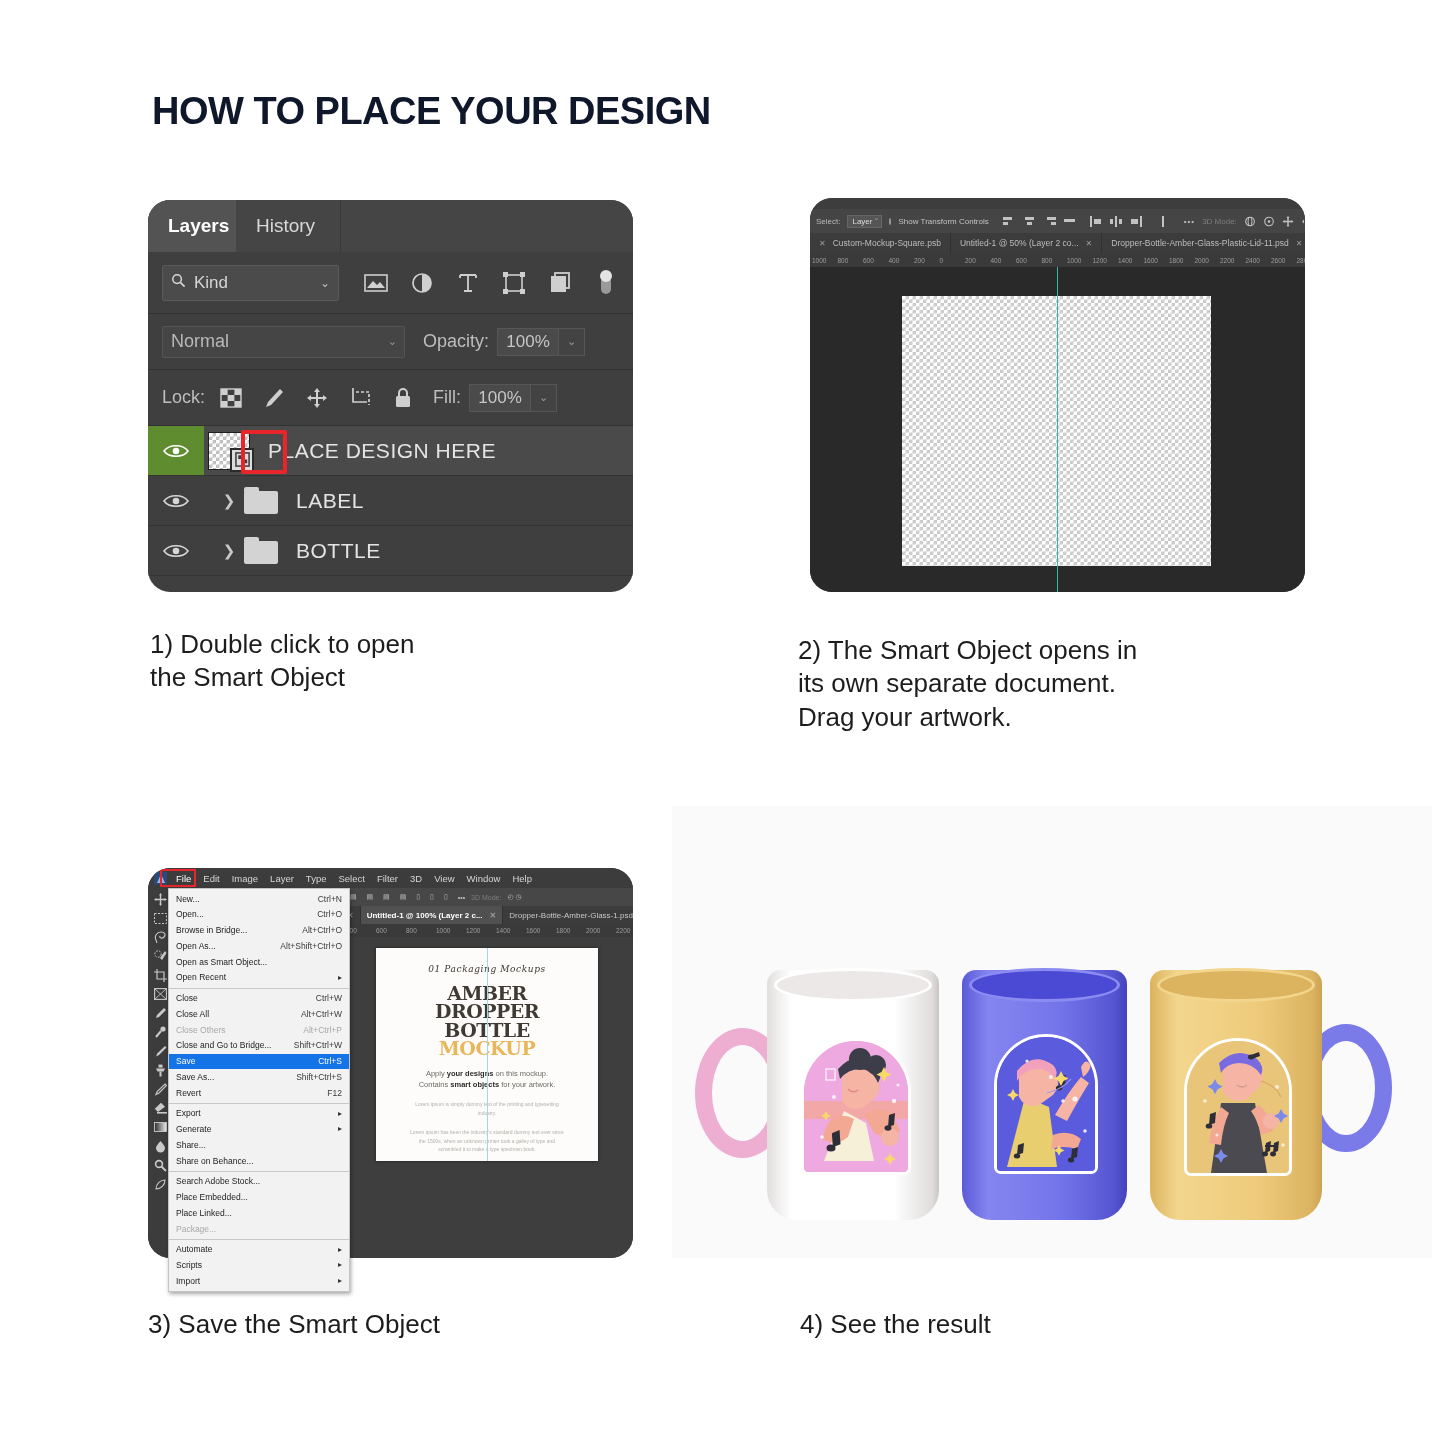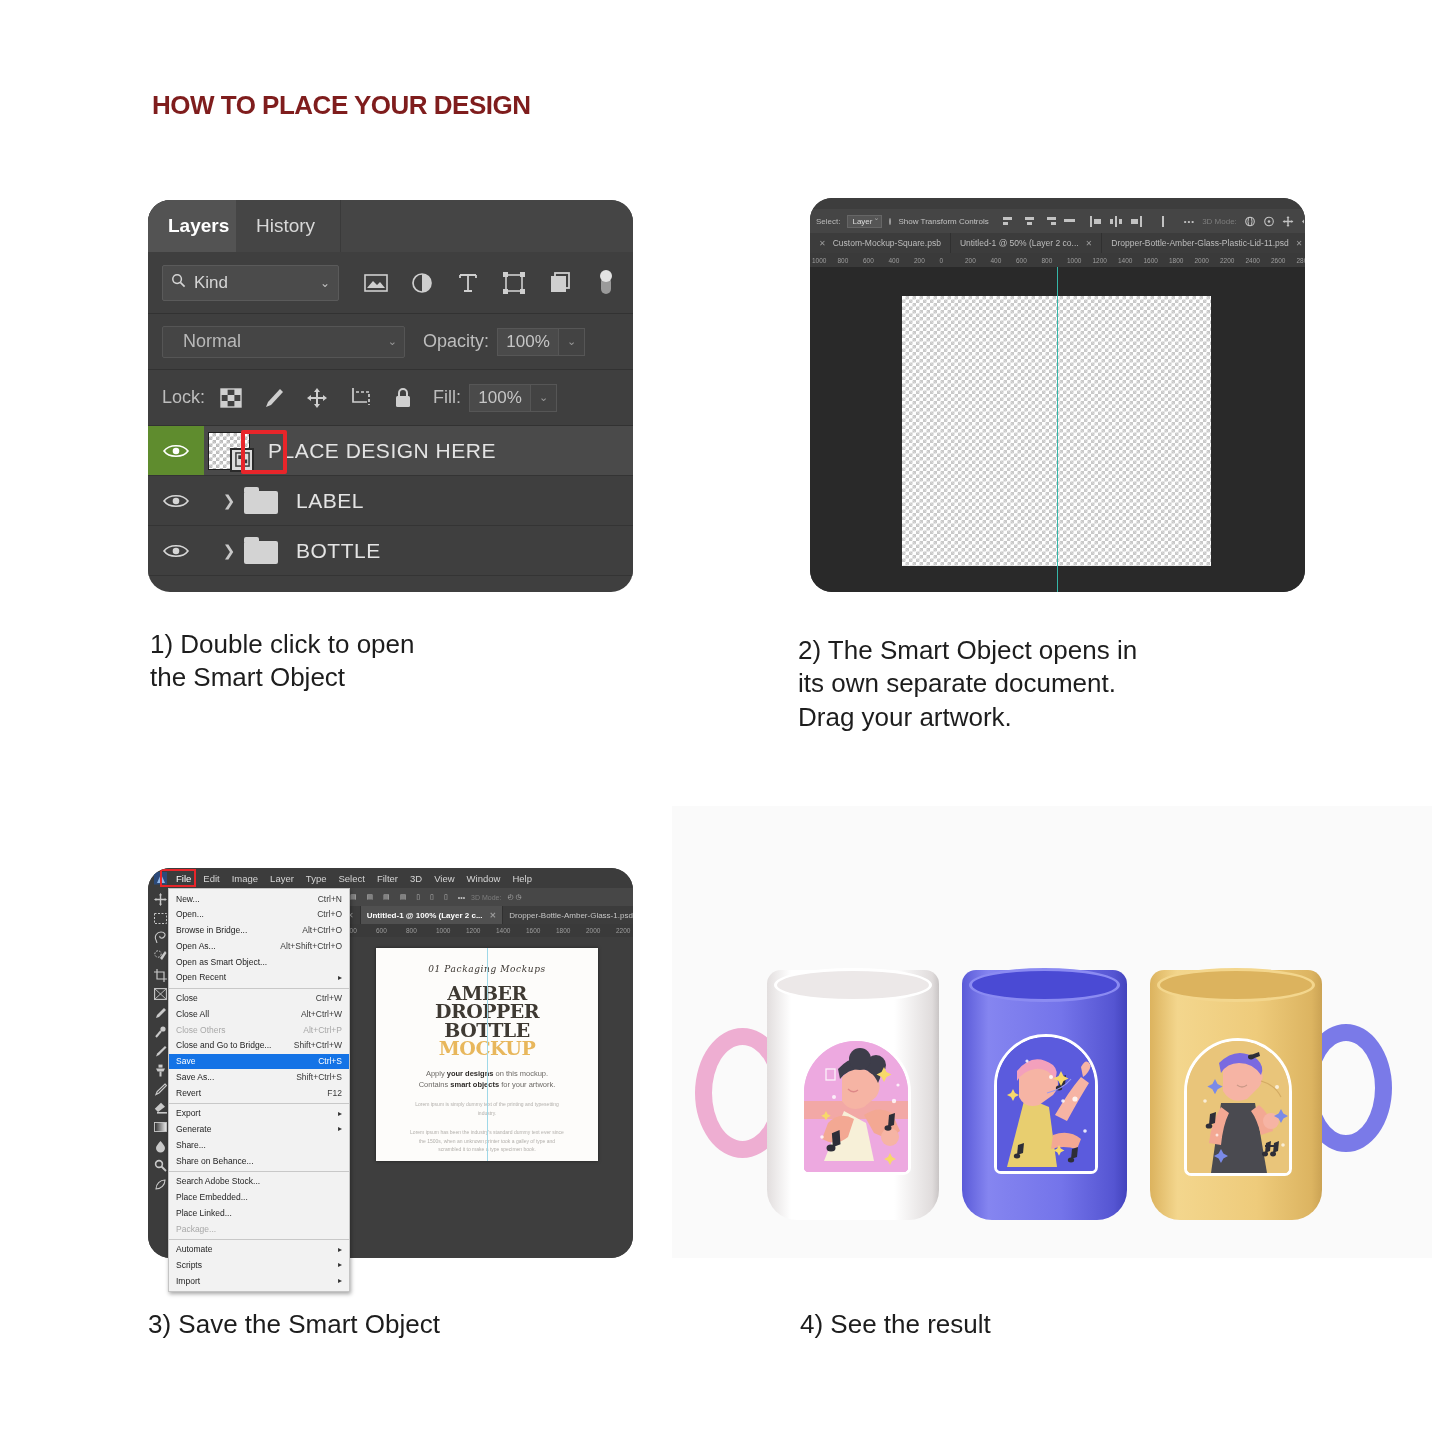--- a/index.html
+++ b/index.html
@@ -4,22 +4,22 @@
 <style>
   * { box-sizing: border-box; margin:0; padding:0; }
   html,body { width:1445px; height:1445px; background:#ffffff;
     font-family:"Liberation Sans", sans-serif; overflow:hidden; }
 
   .page { position:relative; width:1445px; height:1445px; background:#fff; }
 
   
   .page-title{
     position:absolute; left:152px; top:90px;
-    font-size:26px; font-weight:bold; letter-spacing:-0.5px;
-    color:#7f1d1d; white-space:nowrap;
+    font-size:38px; font-weight:bold; letter-spacing:-0.5px;
+    color:#0f172a; white-space:nowrap;
   }
 
   
   .panel{ position:absolute; border-radius:22px; overflow:hidden; background:#3a3a3a; }
 
   
   #panel1{ left:148px; top:200px; width:485px; height:392px; background:#3f3f3f; }
   .lp-tabbar{ position:relative; height:52px; background:#454545; }
   .lp-tab{ position:absolute; top:0; height:52px; display:flex; align-items:center;
            padding:0 20px; font-size:19px; color:#d8d8d8; }
@@ -37,21 +37,21 @@
   .lp-kind .chev{ position:absolute; right:8px; font-size:12px; color:#bfbfbf;}
   .lp-icons{ display:flex; align-items:center; gap:20px; margin-left:24px; }
   .lp-ico{ width:26px; height:26px; display:flex; align-items:center; justify-content:center;
            color:#cfcfcf; }
   .lp-ico svg{ display:block; }
 
   .lp-blendrow{ height:56px; background:#3f3f3f; display:flex; align-items:center;
       padding:0 14px; border-bottom:1px solid #323232;}
   .lp-blend{ width:243px; height:32px; background:#454545; border:1px solid #555;
       border-radius:2px; color:#b9b9b9; font-size:18px; display:flex; align-items:center;
-      padding:0 20px; position:relative; }
+      padding:0 8px; position:relative; }
   .lp-blend .chev{ position:absolute; right:7px; font-size:11px; color:#999; }
   .lp-lbl{ color:#bdbdbd; font-size:18px; margin-left:18px; }
   .lp-num{ width:62px; height:28px; background:#4a4a4a; border:1px solid #565656;
       color:#c6c6c6; font-size:17px; display:flex; align-items:center; justify-content:center;
       margin-left:8px;}
   .lp-numchev{ width:26px; height:28px; background:#434343; border:1px solid #565656;
       border-left:none; color:#9a9a9a; font-size:11px;
       display:flex; align-items:center; justify-content:center;}
 
   .lp-lockrow{ height:56px; background:#3f3f3f; display:flex; align-items:center;

